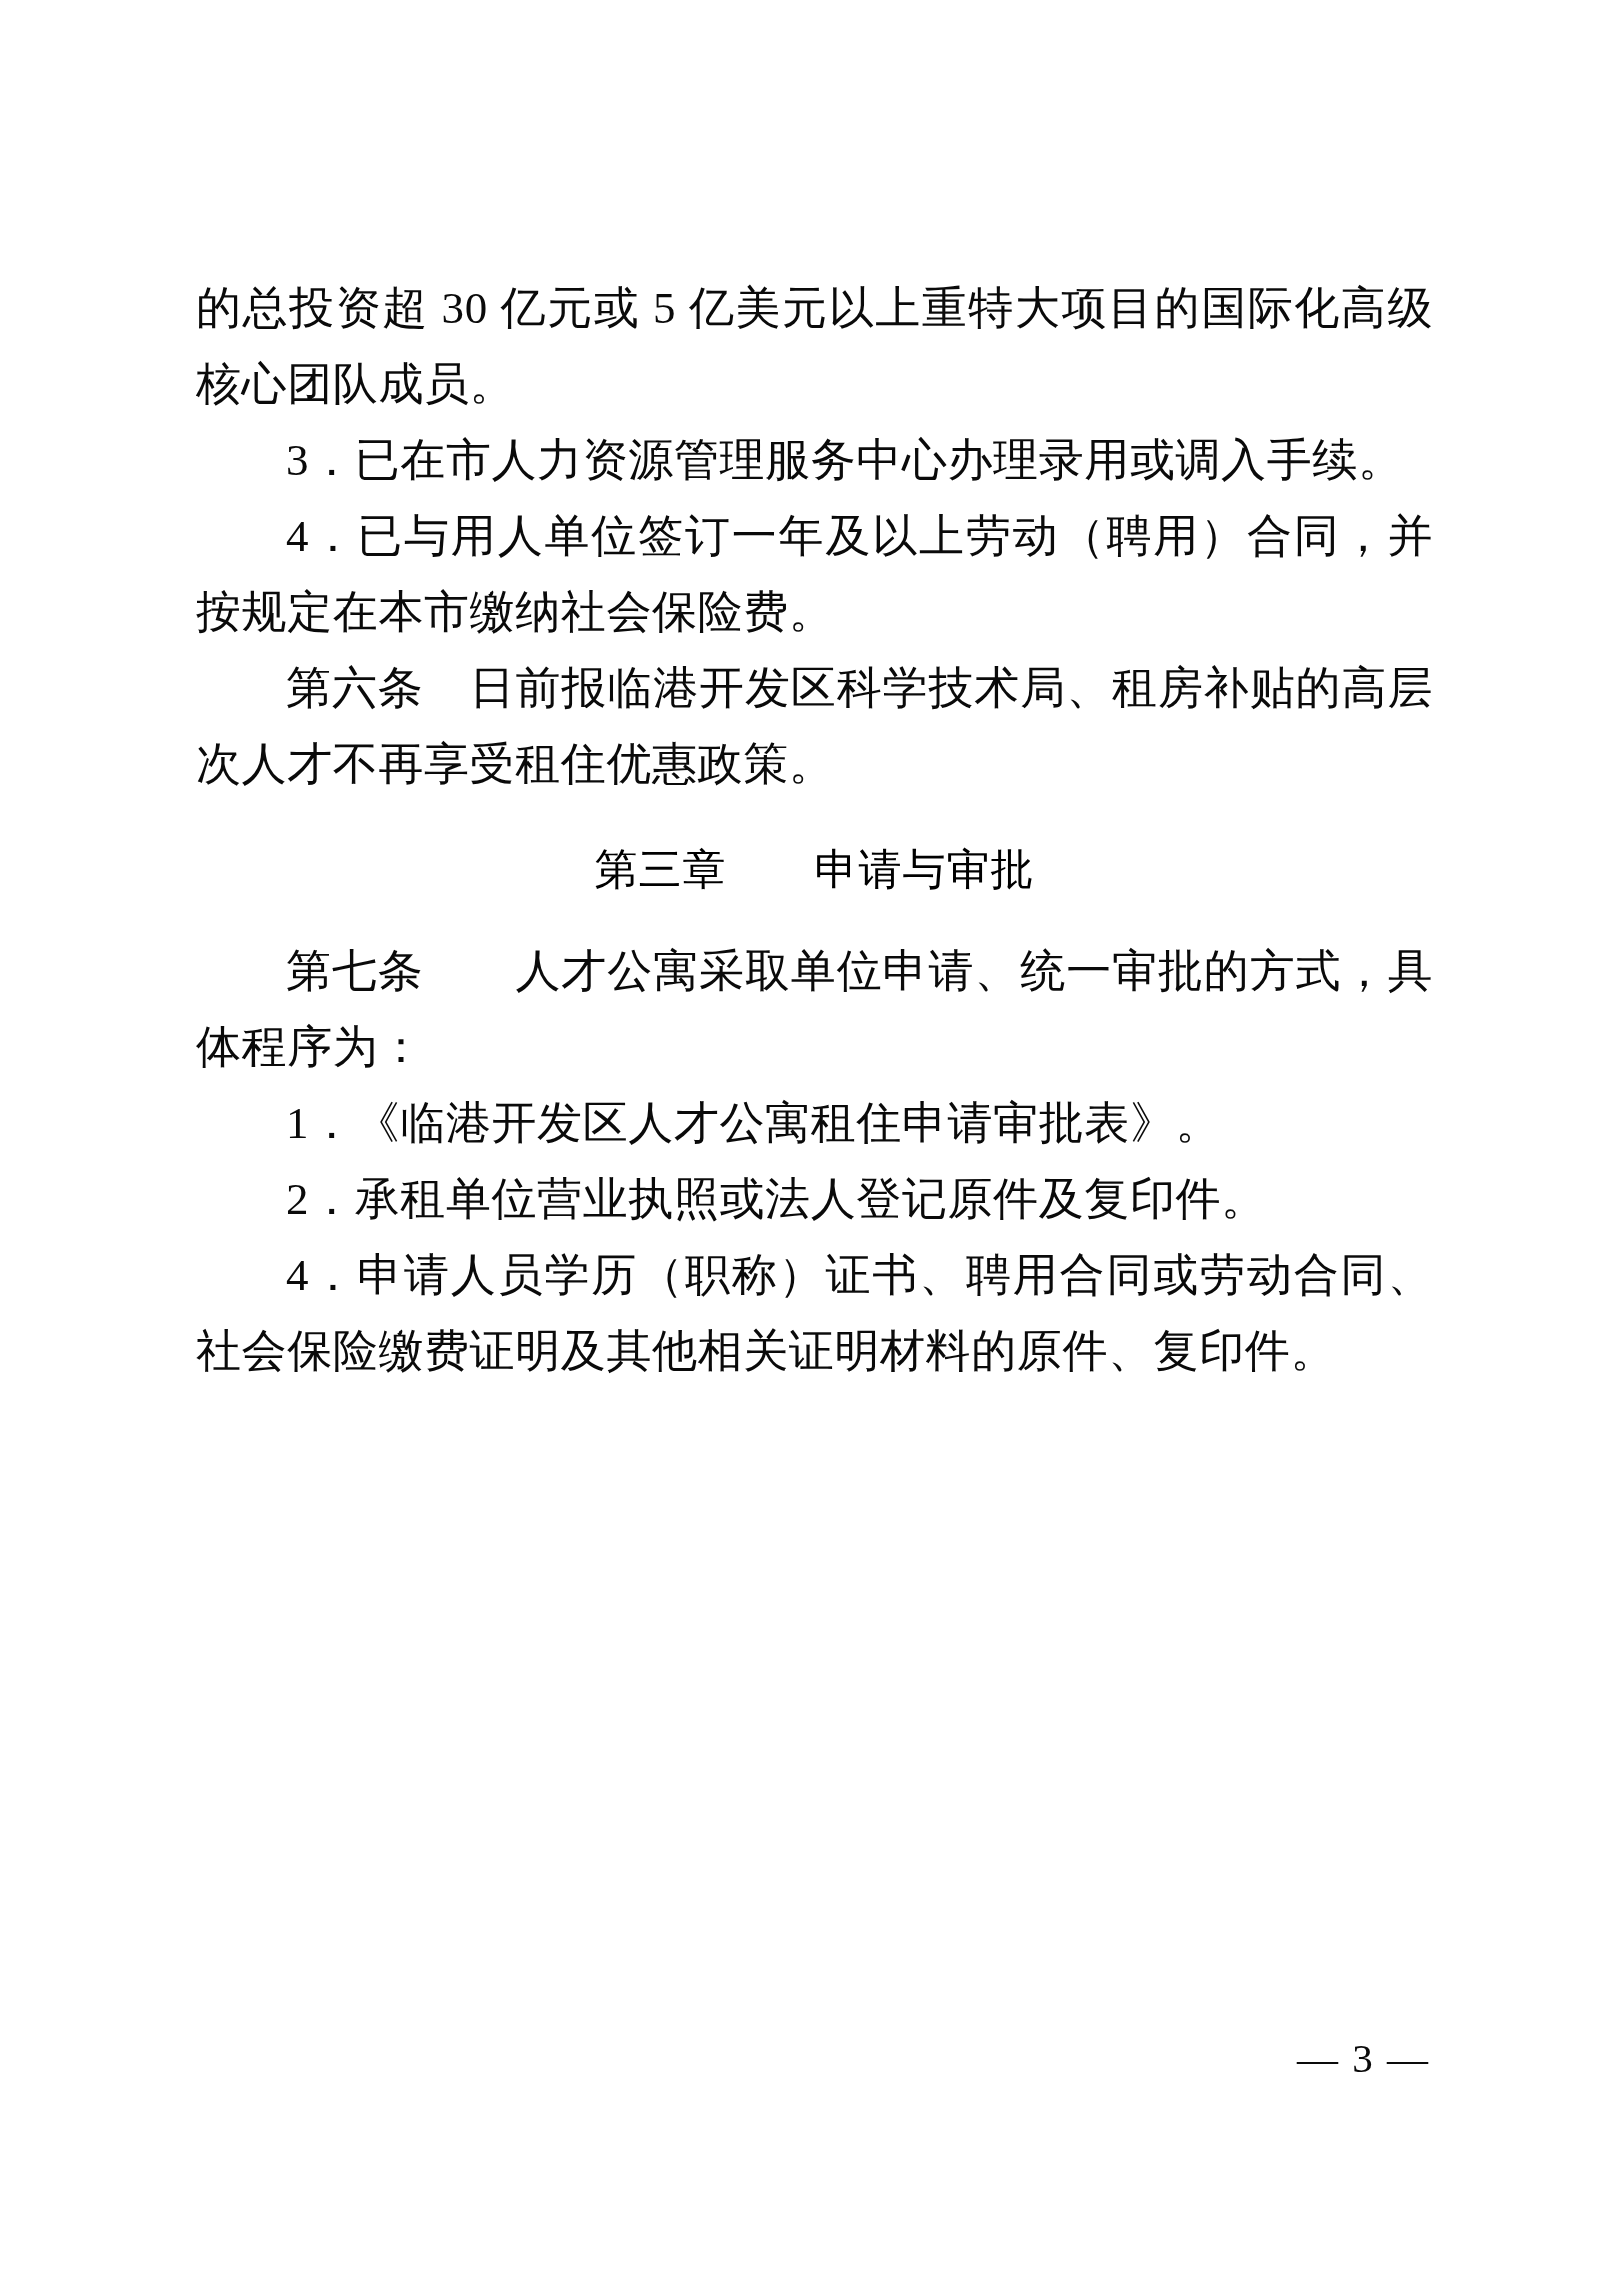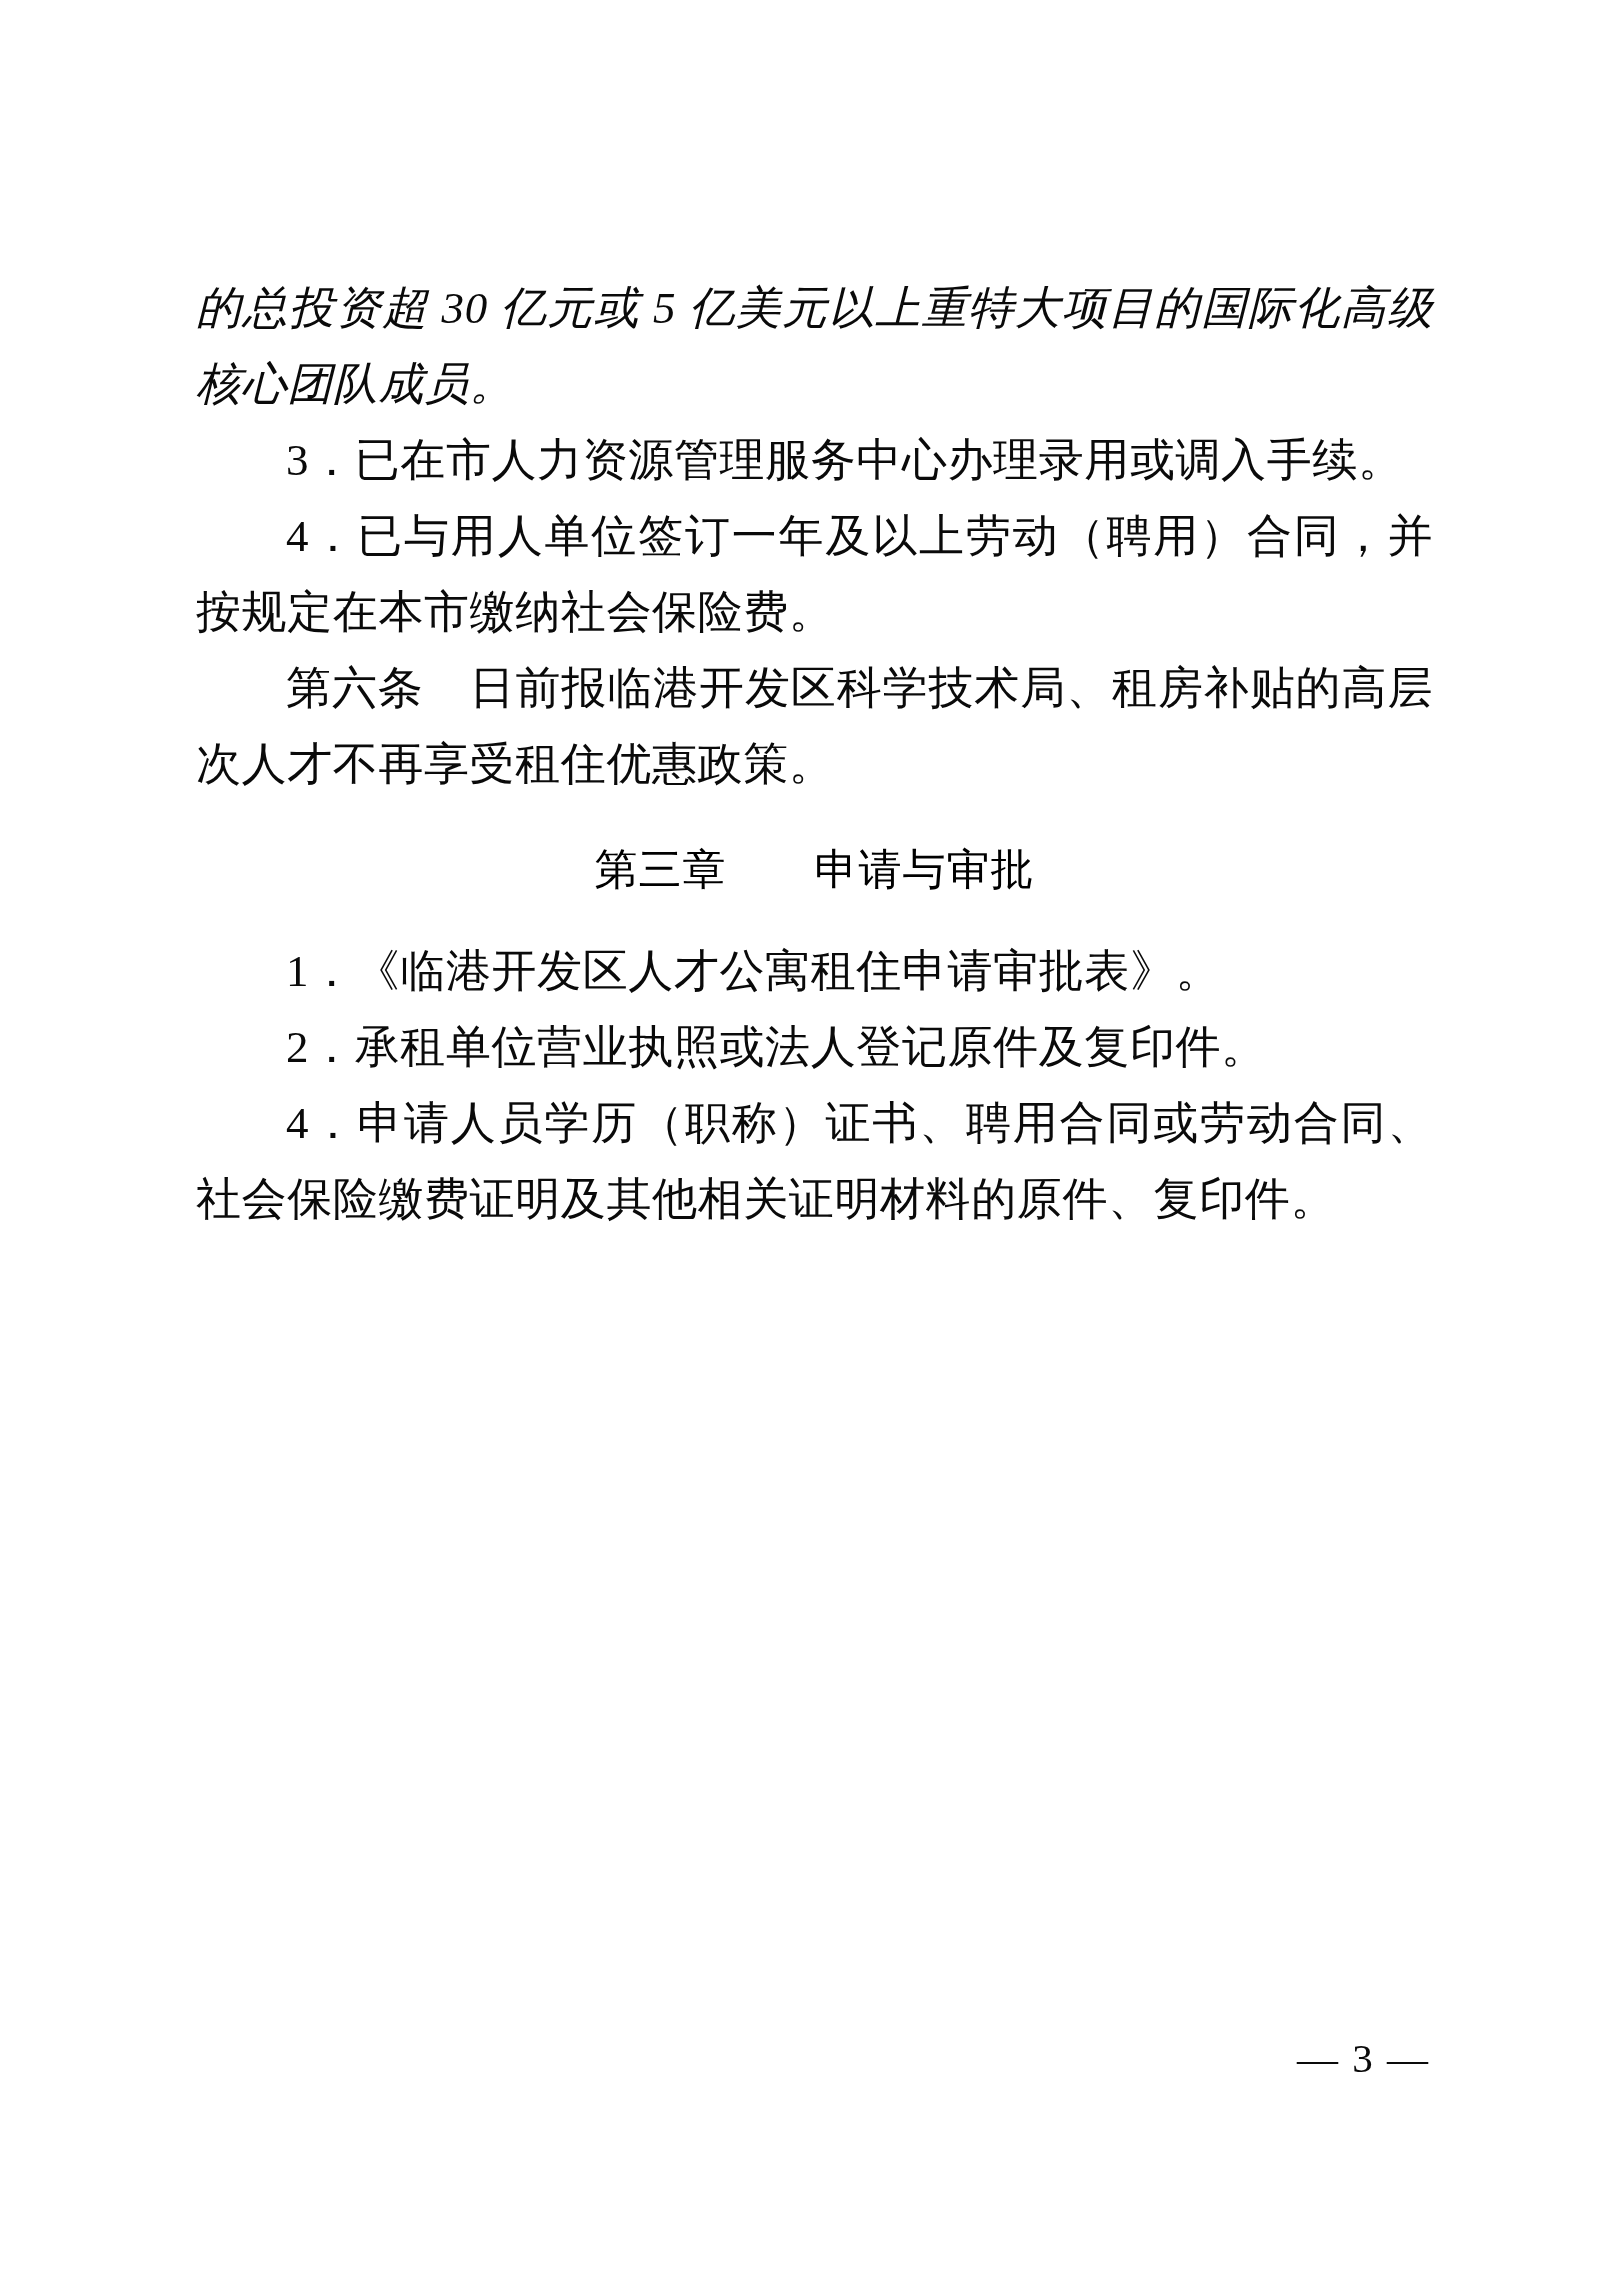--- a/index.html
+++ b/index.html
@@ -34,21 +34,20 @@
     text-justify: inter-character;
     margin: 0 0 0 0;
     color: #0a0a0a;
     font-weight: 400;
   }
   .para.indent {
     text-indent: 90px;
   }
   .para.noindent {
     text-indent: 0;
-    font-style: italic;
   }
   .chapter-heading {
     font-family: "DejaVu Sans", "Liberation Sans", sans-serif;
     font-weight: 400;
     font-size: 43px;
     line-height: 76px;
     text-align: center;
     letter-spacing: 1px;
     margin: 29px 0 25.5px 0;
     color: #000000;
@@ -76,20 +75,21 @@
 
     <p class="para indent">3．已在市人力资源管理服务中心办理录用或调入手续。</p>
 
     <p class="para indent">4．已与用人单位签订一年及以上劳动（聘用）合同，并按规定在本市缴纳社会保险费。</p>
 
 
     <p class="para indent">第六条　日前报临港开发区科学技术局、租房补贴的高层次人才不再享受租住优惠政策。</p>
 
     <h2 class="chapter-heading">第三章　　申请与审批</h2>
 
+    <p class="para indent">第七条　　人才公寓采取单位申请、统一审批的方式，具体程序为：</p>
 
 
     <p class="para indent">1．《临港开发区人才公寓租住申请审批表》。</p>
 
 
     <p class="para indent">2．承租单位营业执照或法人登记原件及复印件。</p>
 
     <p class="para indent">4．申请人员学历（职称）证书、聘用合同或劳动合同、社会保险缴费证明及其他相关证明材料的原件、复印件。</p>
 
   </div>

